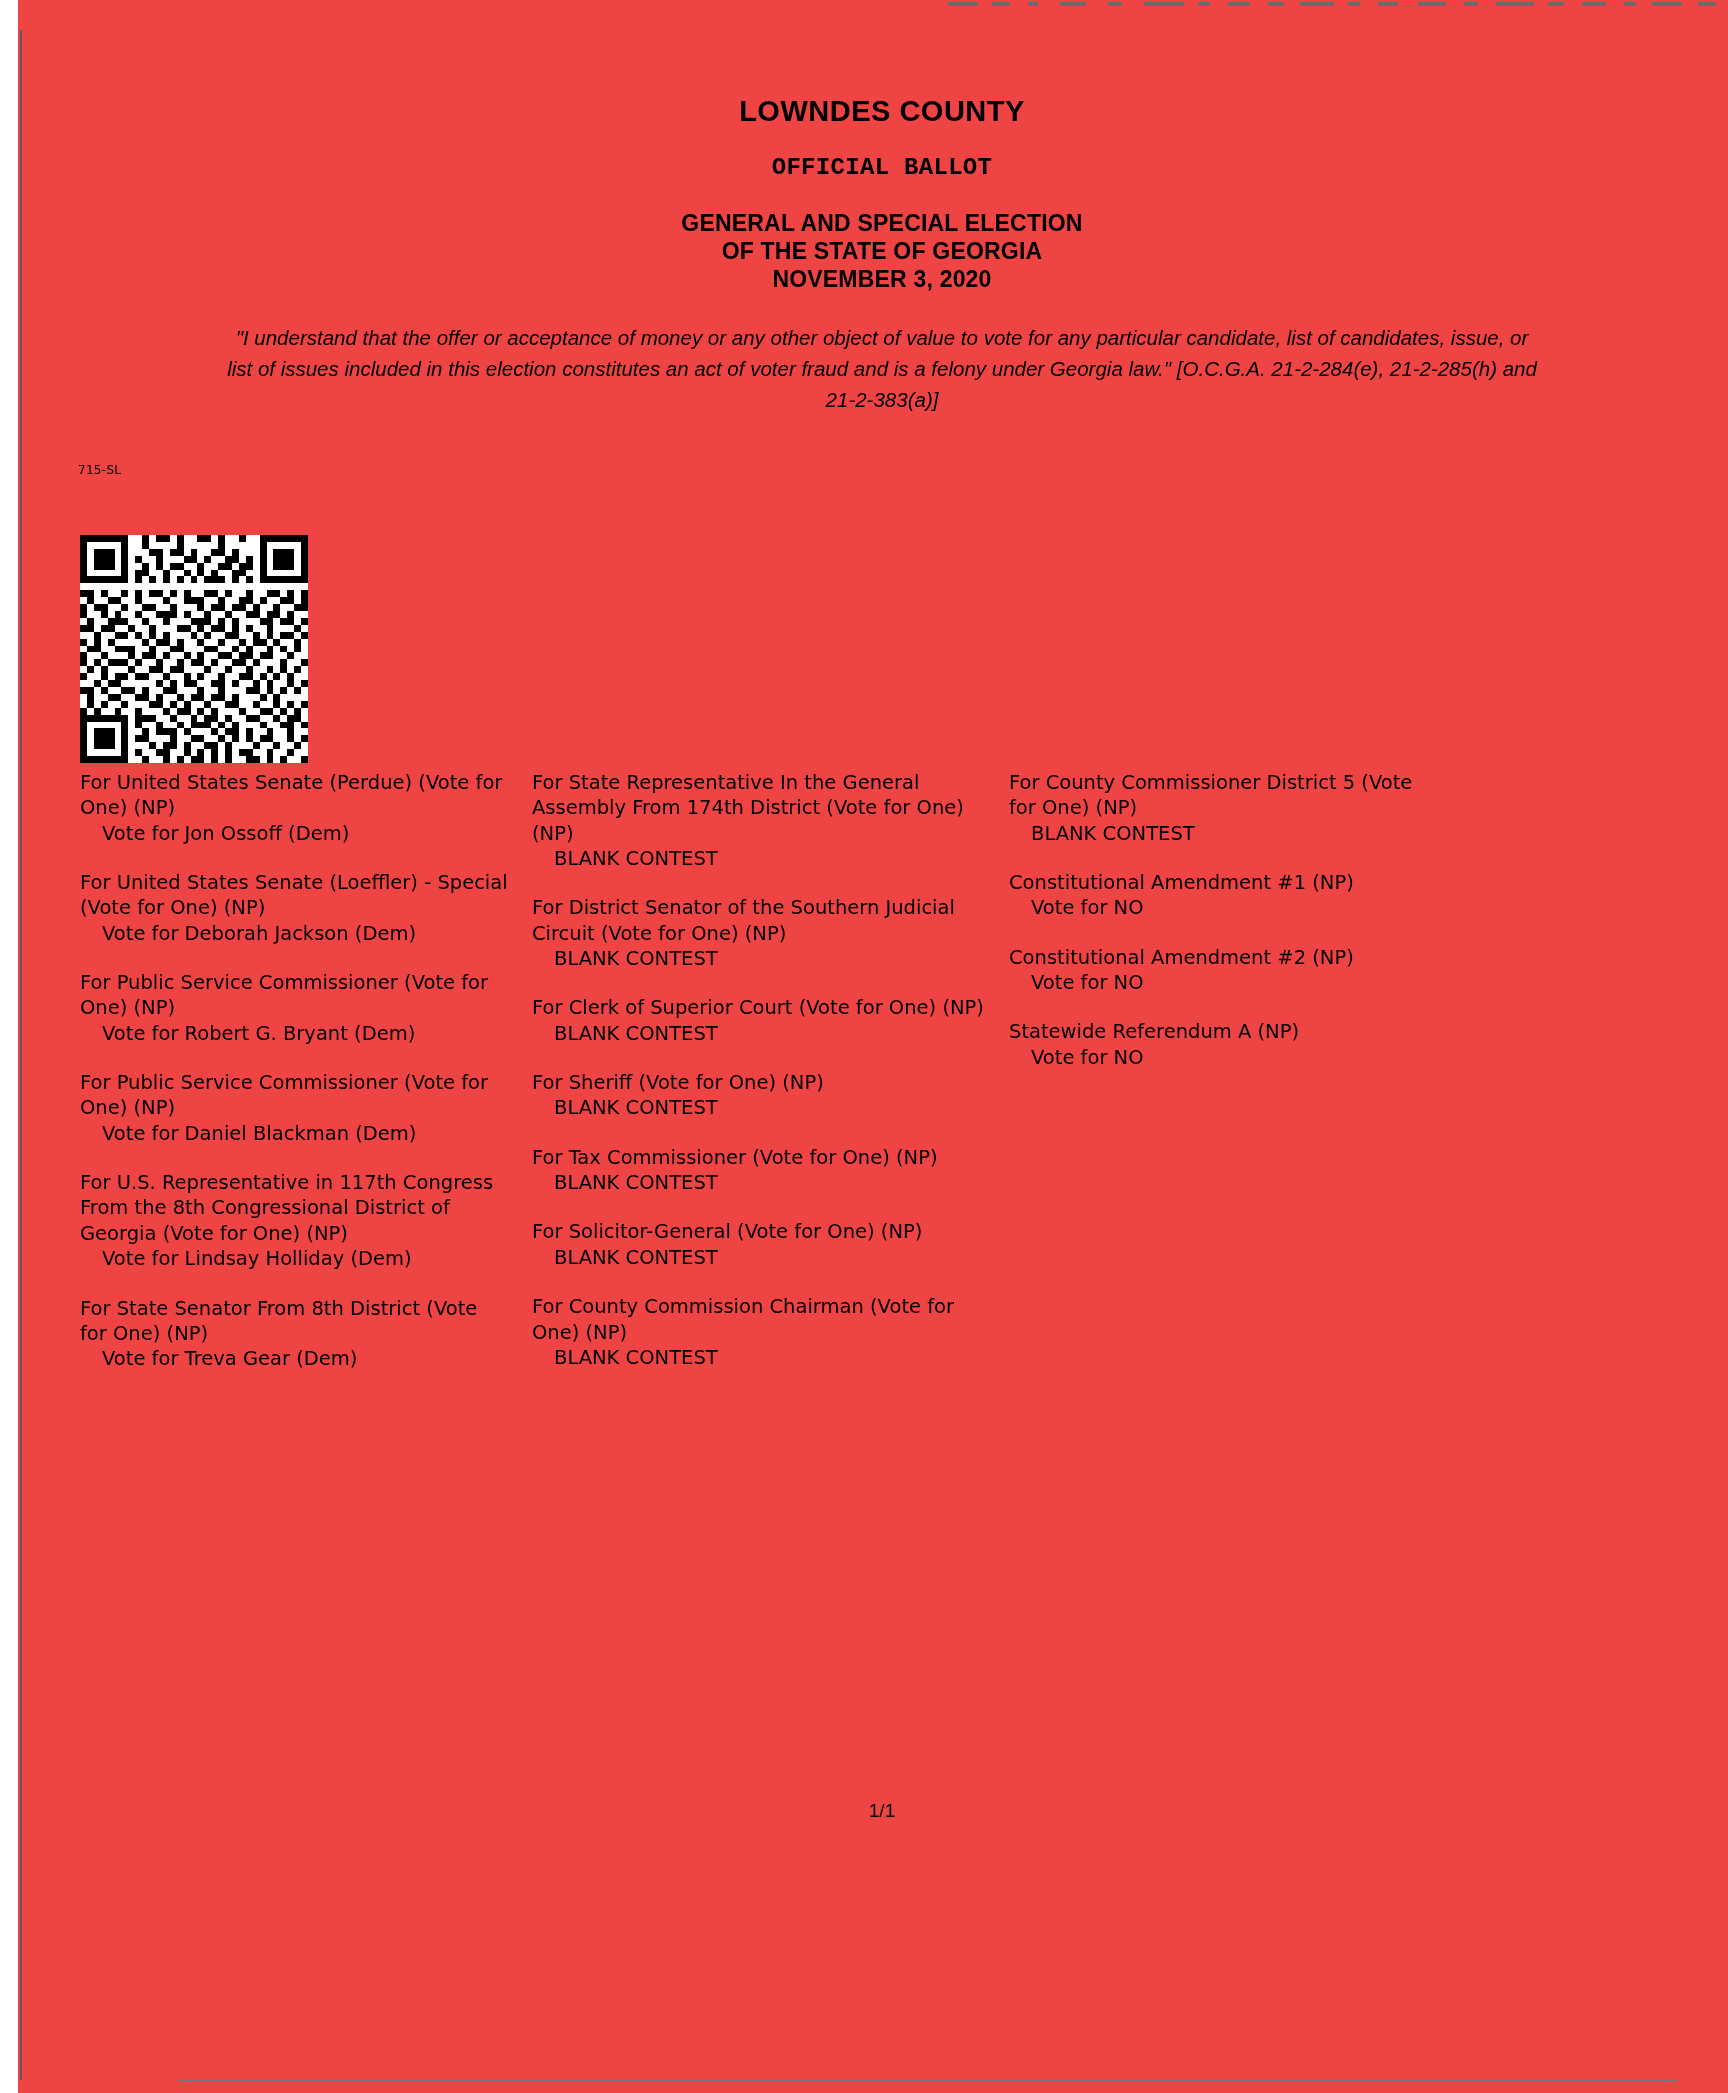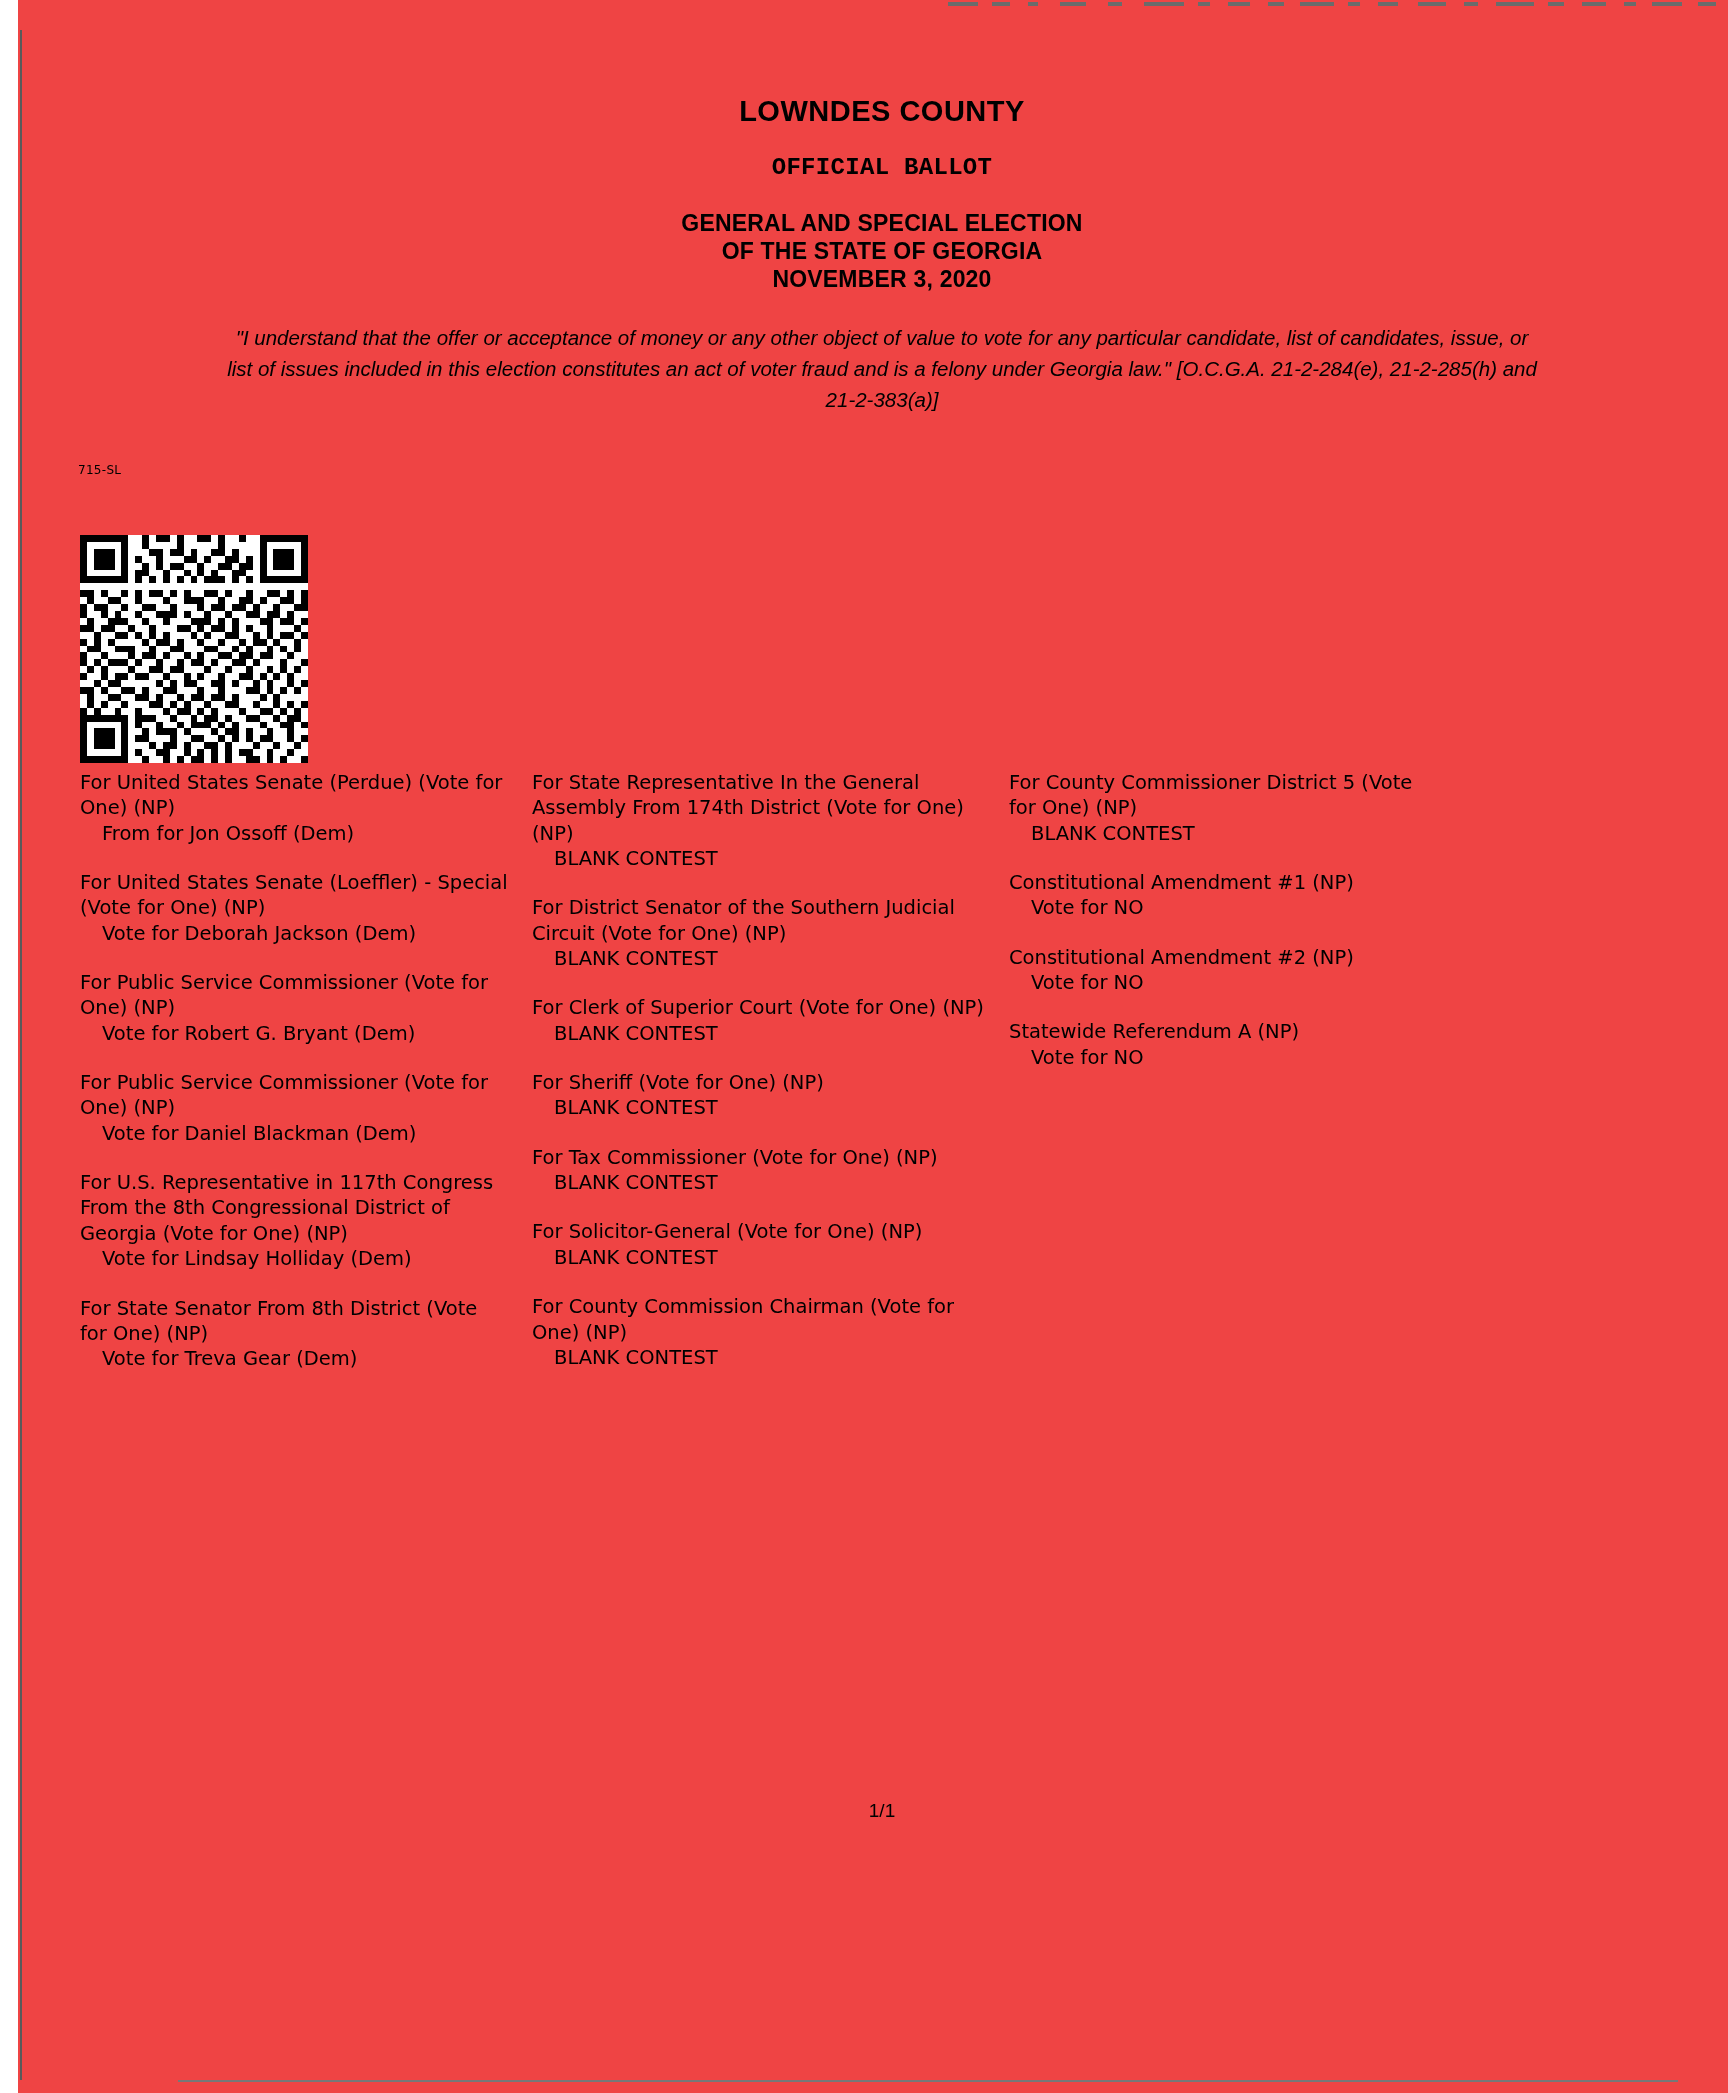--- a/index.html
+++ b/index.html
@@ -510,21 +510,21 @@
           <rect x="32" y="32" width="1" height="1"></rect>
       </g>
     </svg>
   </div>
 
   <div class="columns">
 
     <div class="col col1">
       <div class="contest">
         <div class="contest-title">For United States Senate (Perdue)   (Vote for One) (NP)</div>
-        <div class="choice">From for Jon Ossoff (Dem)</div>
+        <div class="choice">Vote for Jon Ossoff (Dem)</div>
       </div>
       <div class="contest">
         <div class="contest-title">For United States Senate (Loeffler) - Special  (Vote for One) (NP)</div>
         <div class="choice">Vote for Deborah Jackson (Dem)</div>
       </div>
       <div class="contest">
         <div class="contest-title">For Public Service Commissioner  (Vote for One) (NP)</div>
         <div class="choice">Vote for Robert G. Bryant (Dem)</div>
       </div>
       <div class="contest">

